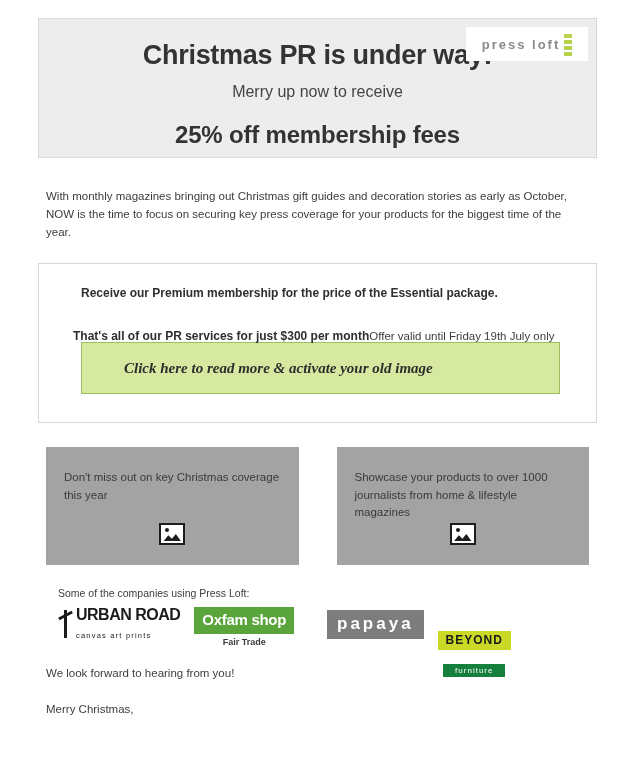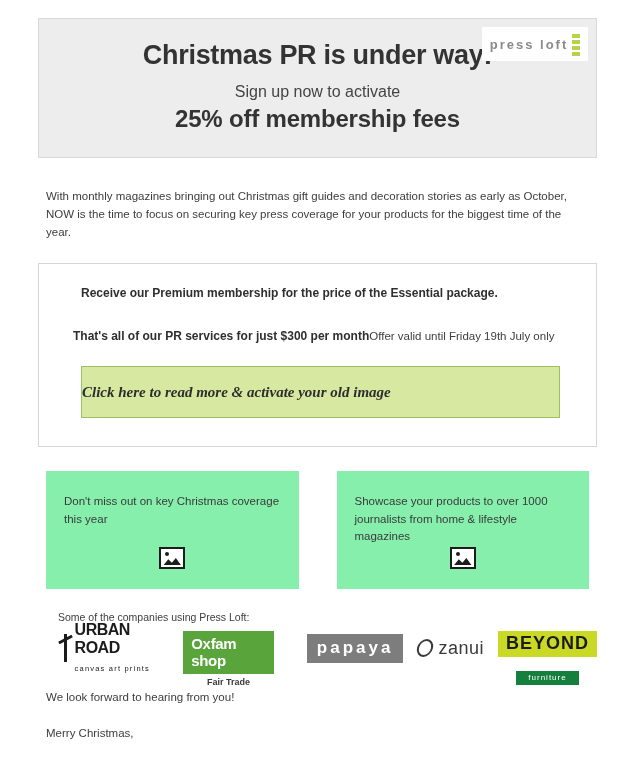--- a/index.html
+++ b/index.html
@@ -44,28 +44,28 @@
   .hero-sub {
     font-size: 16px;
     color: #444444;
     margin-top: 12px;
     font-weight: normal;
   }
   .hero-offer {
     font-size: 24px;
     font-weight: bold;
     color: #333333;
-    margin-top: 4px;
+    margin-top: 20px;
     letter-spacing: -0.2px;
   }
   .logo-box {
     position: absolute;
     top: 8px;
     right: 8px;
-    width: 106px;
+    width: 122px;
     height: 34px;
     background: #ffffff;
     display: flex;
     align-items: center;
     justify-content: center;
   }
   .logo-text {
     font-size: 13px;
     letter-spacing: 2px;
     color: #8a8a8a;
@@ -120,47 +120,47 @@
     font-weight: bold;
     color: #2f2f2f;
     display: inline;
   }
   .offer-valid {
     font-size: 11.5px;
     color: #3d3d3d;
     display: inline;
   }
   .cta {
-    margin-top: 24px;
     margin-left: 12px;
     margin-right: 6px;
     background: #d7e9a0;
     border: 1px solid #9fbf63;
     height: 52px;
     display: flex;
     align-items: center;
     box-sizing: border-box;
+    padding-left: 42px;
   }
   .cta-text {
     font-family: "Liberation Serif", serif;
     font-style: italic;
     font-weight: bold;
     font-size: 15px;
     color: #2d2d2d;
   }
 
   
   .boxes {
     margin-top: 24px;
     display: flex;
     gap: 38px;
     padding: 0 8px;
   }
   .box {
-    background: #86efac;
+    background: #a3a3a3;
     width: 256px;
     height: 118px;
     box-sizing: border-box;
     padding: 22px 18px 0 18px;
     position: relative;
   }
   .box-text {
     font-size: 11.5px;
     line-height: 1.5;
     color: #3a3a3a;
@@ -303,25 +303,26 @@
     border-radius: 50%;
     margin-right: 5px;
     transform: skewX(-12deg);
     box-sizing: border-box;
   }
 
   .beyond-wrap { display: flex; flex-direction: column; }
   .beyond-top {
     background: #c9d926;
     color: #1b1b1b;
-    font-size: 18px;
+    font-size: 12px;
     font-weight: bold;
     letter-spacing: 1px;
     padding: 2px 8px;
     line-height: 1.2;
+    margin-top: 24px;
   }
   .beyond-bot {
     background: #15803d;
     color: #ffffff;
     font-size: 8px;
     letter-spacing: 1px;
     padding: 2px 12px;
     text-align: right;
     line-height: 1.2;
     margin-top: 14px;
@@ -337,21 +338,21 @@
   }
   .footer p { margin: 0 0 18px 0; }
 </style>
 </head>
 <body>
 
 <div class="page">
 
   <div class="hero">
     <div class="hero-title">Christmas PR is under way!</div>
-    <div class="hero-sub">Sign up now to activate</div>
+    <div class="hero-sub">Merry up now to receive</div>
     <div class="hero-offer">25% off membership fees</div>
 
     <div class="logo-box">
       <span class="logo-text">press loft</span>
       <span class="logo-bars">
         <i></i>
           <i></i>
           <i></i>
           <i></i>
       </span>
@@ -394,24 +395,20 @@
 
     <div class="logo-item oxfam-wrap">
       <span class="oxfam">Oxfam shop</span>
       <span class="oxfam-sub">Fair Trade</span>
     </div>
 
     <div class="logo-item">
       <span class="papaya">papaya</span>
     </div>
 
-    <div class="logo-item zanui">
-      <span class="zanui-mark"></span>
-      <span>zanui</span>
-    </div>
 
     <div class="logo-item beyond-wrap">
       <span class="beyond-top">BEYOND</span>
       <span class="beyond-bot">furniture</span>
     </div>
 
   </div>
 
   <div class="footer">
     <p>We look forward to hearing from you!</p>

